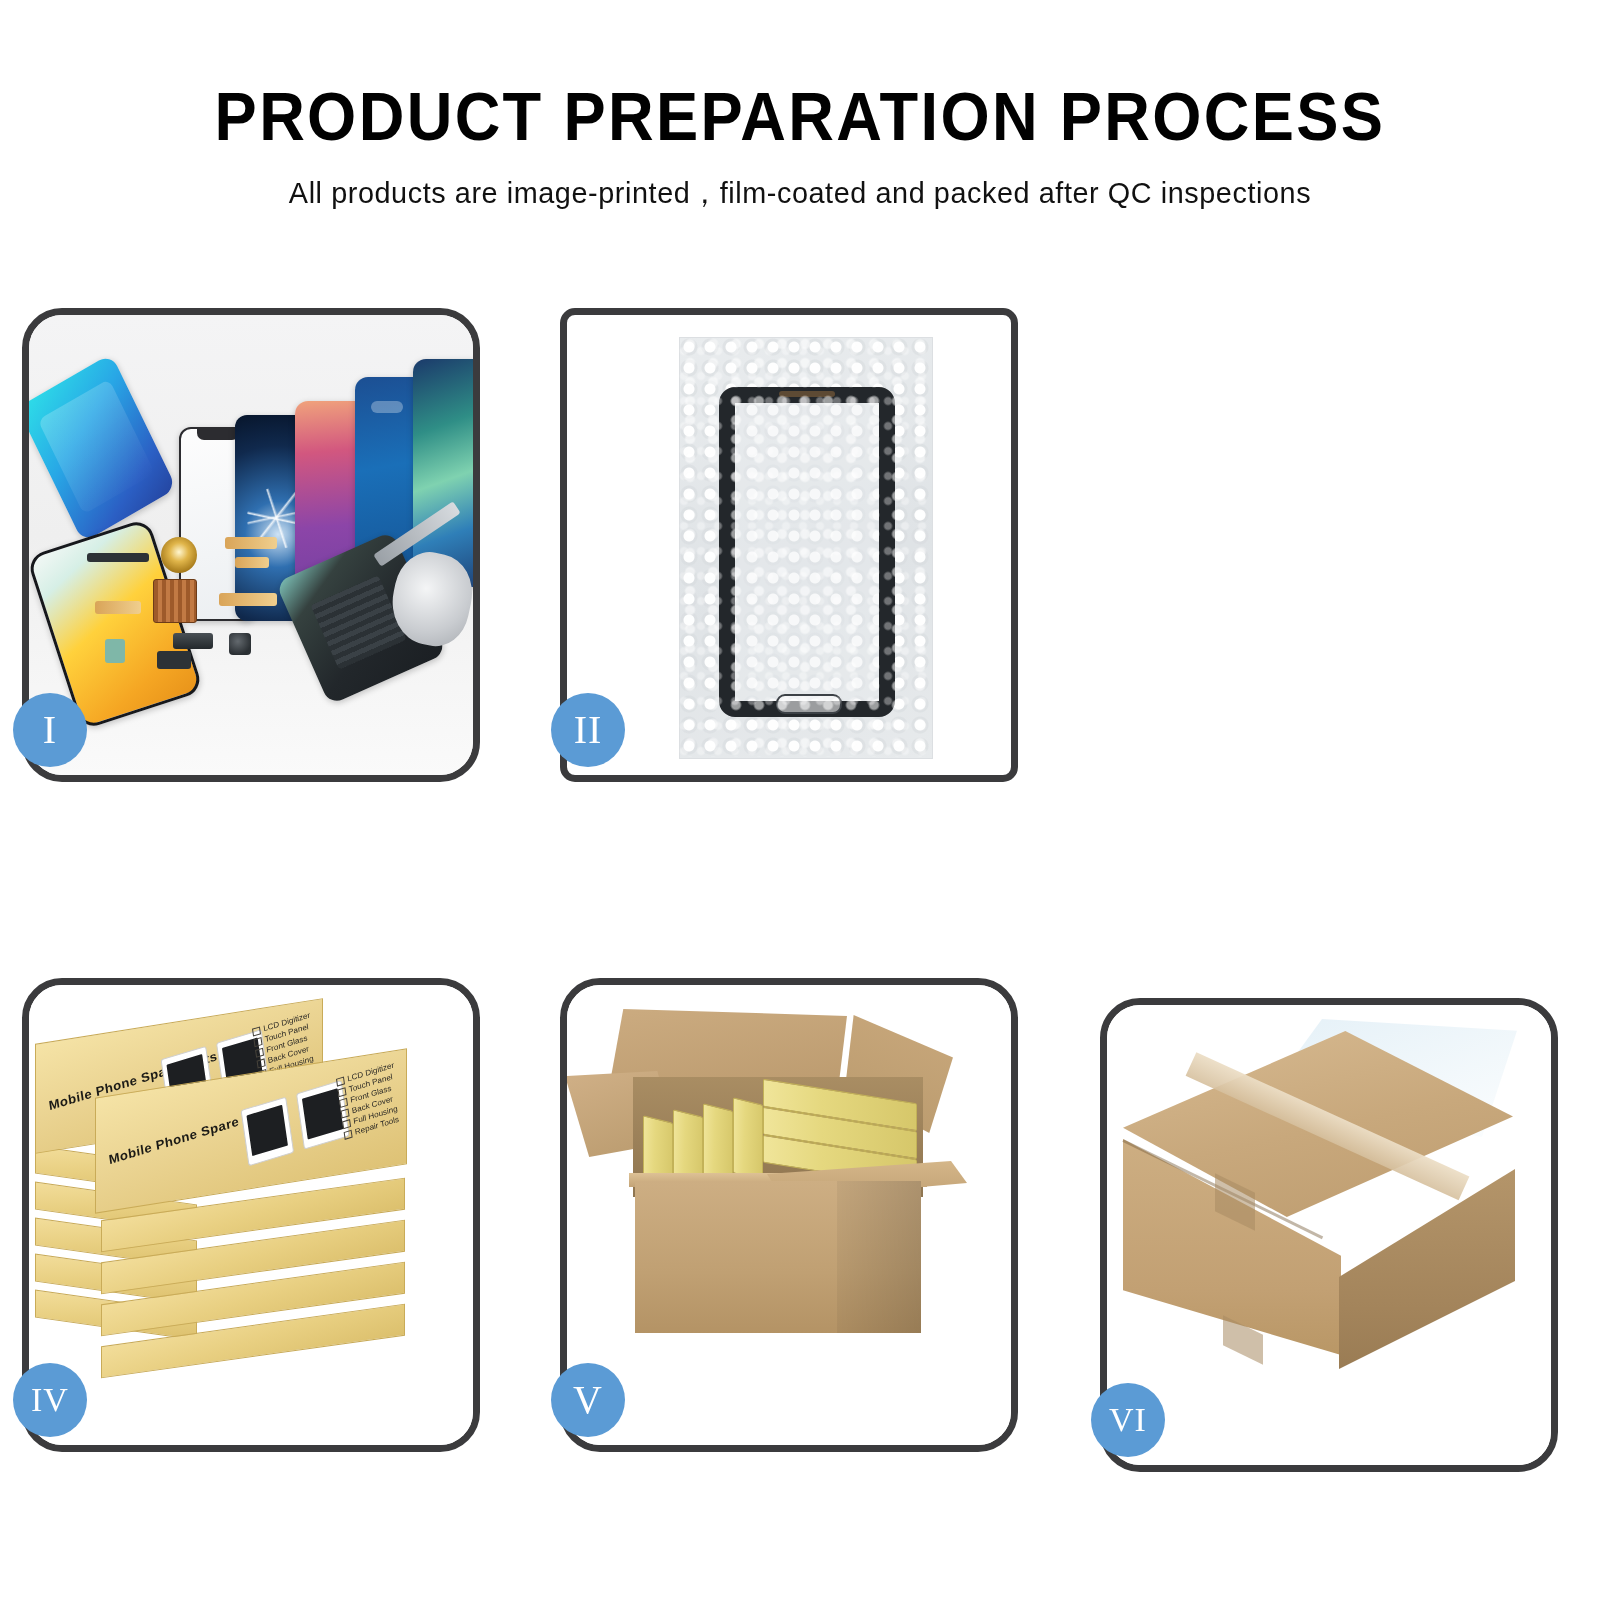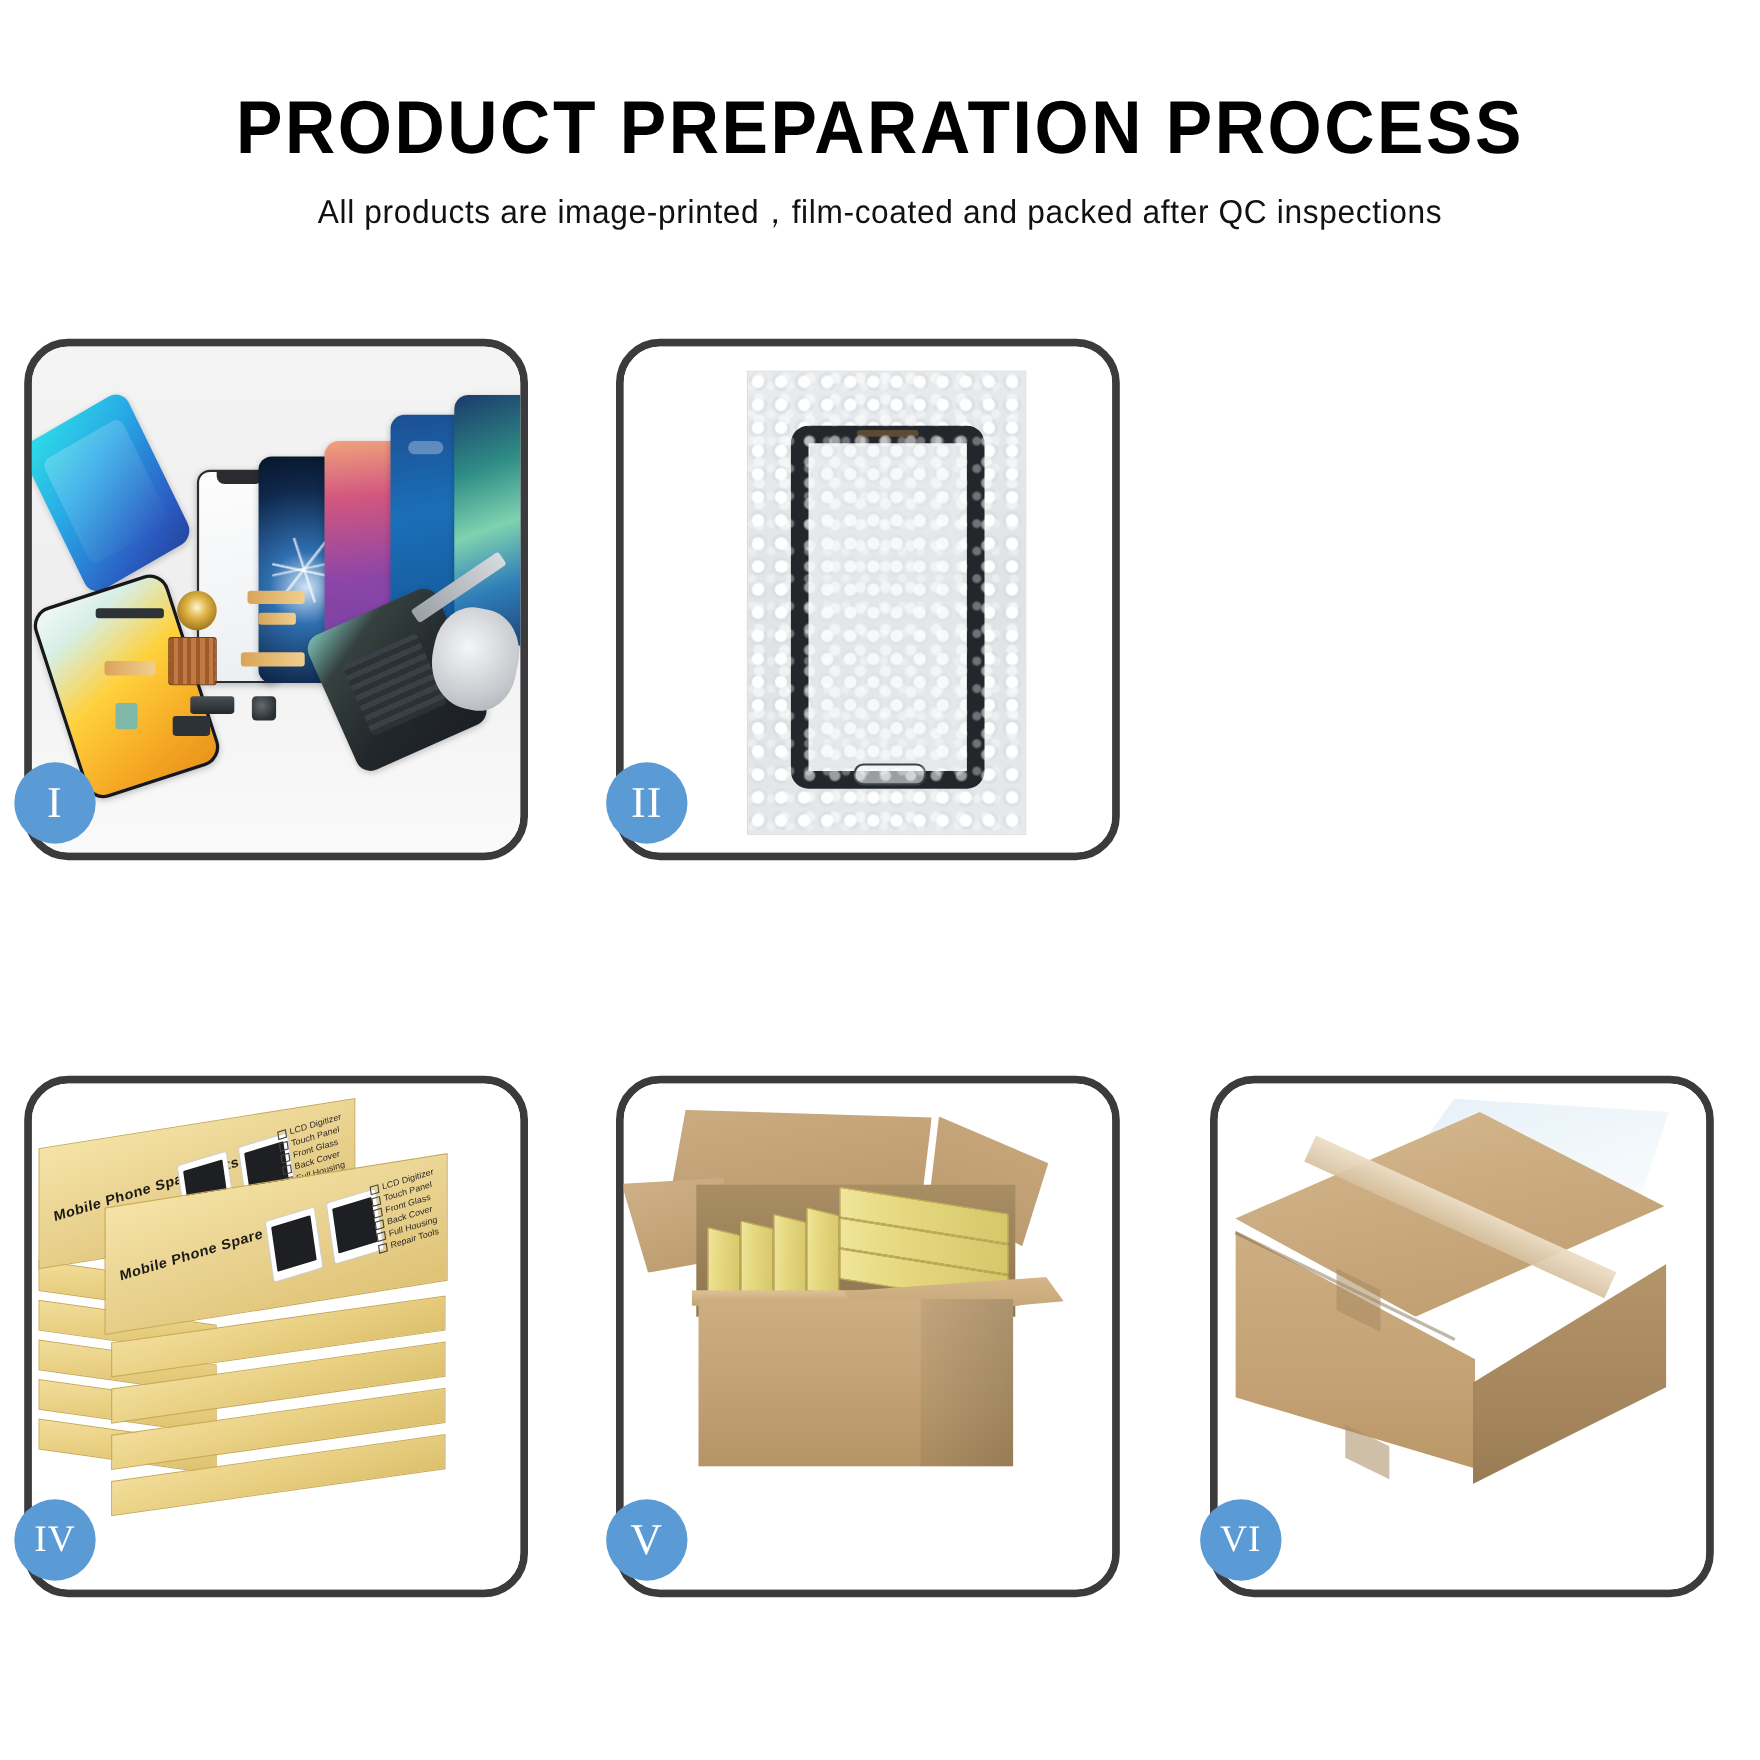--- a/index.html
+++ b/index.html
@@ -57,25 +57,25 @@
     position: absolute;
     width: 458px;
     height: 474px;
     box-sizing: border-box;
     border: 7px solid #3b3b3d;
     border-radius: 40px;
     background: #ffffff;
     overflow: visible;
   }
   .p1 { left: 0;    top: 0; }
-  .p2 { left: 538px; top: 0; }
+  .p2 { left: 538px; top: 0; border-radius: 15px; }
   .p3 { left: 1078px; top: 0; }
   .p4 { left: 0;    top: 670px; }
   .p5 { left: 538px; top: 670px; }
-  .p6 { left: 1078px; top: 670px; }
+  .p6 { left: 1078px; top: 690px; }
 
   .panel-inner {
     position: absolute;
     inset: 0;
     border-radius: 33px;
     overflow: hidden;
   }
 
   
   .badge {

